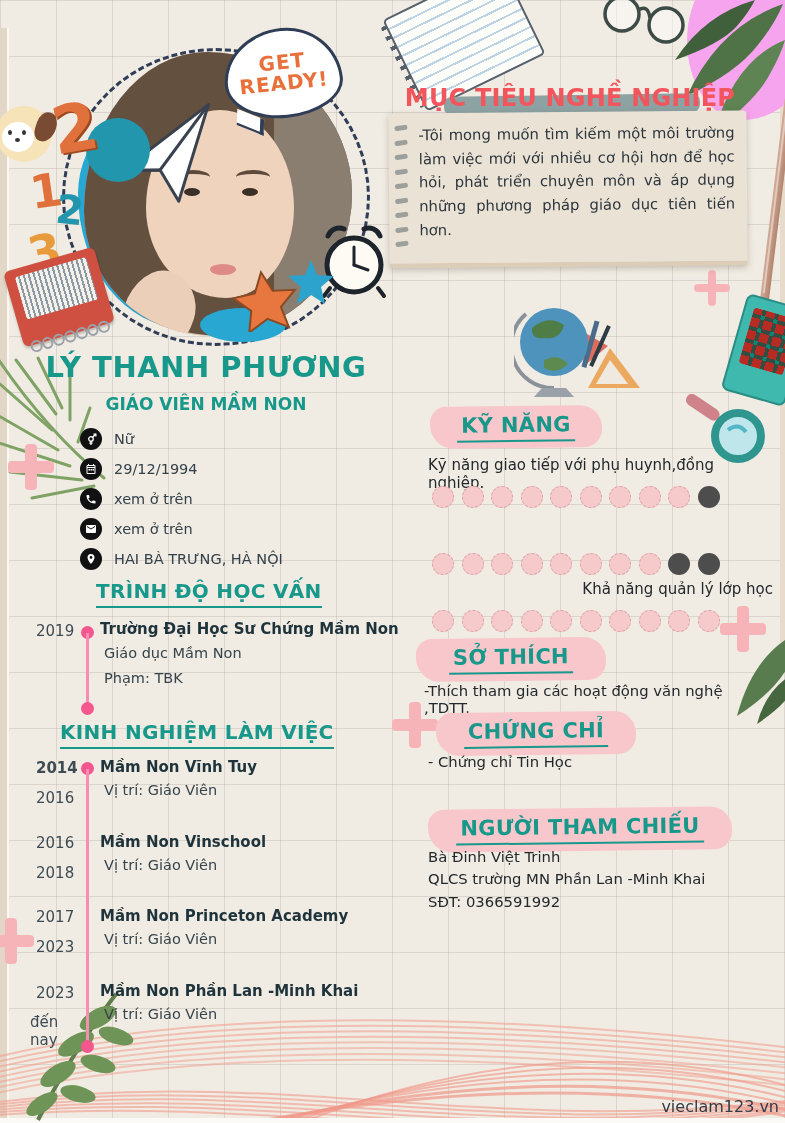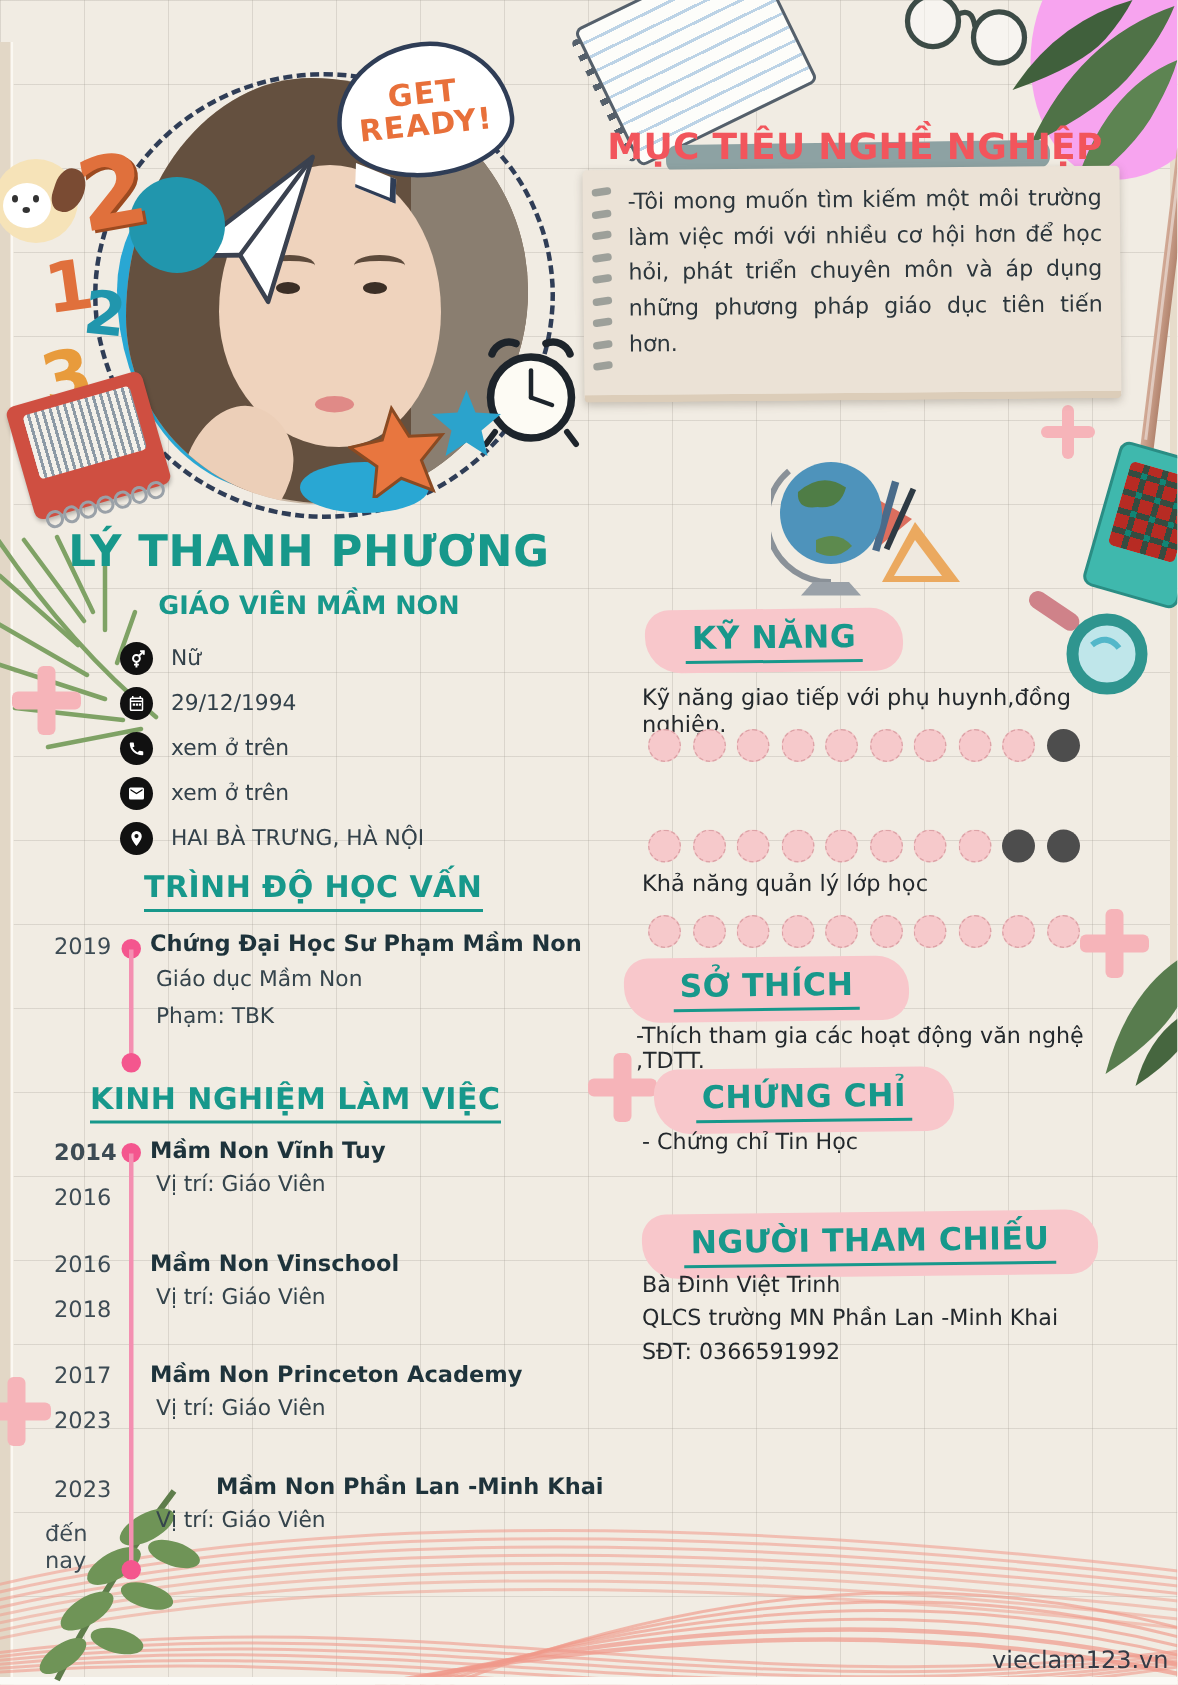--- a/index.html
+++ b/index.html
@@ -353,21 +353,21 @@
       </span>
         <span class="c-text">HAI BÀ TRƯNG, HÀ NỘI</span>
     </div>
   </div>
 
   <h3 class="abs l-head edu-head">TRÌNH ĐỘ HỌC VẤN</h3>
   <span class="abs yr" style="top:622px;">2019</span>
   <span class="abs tl-dot" style="top:626px;"></span>
   <div class="abs tl-line" style="top:633px;height:74px;"></div>
   <span class="abs tl-dot" style="top:702px;"></span>
-  <span class="abs org" style="top:620px;">Chứng Đại Học Sư Phạm Mầm Non</span>
+  <span class="abs org" style="top:620px;">Trường Đại Học Sư Chứng Mầm Non</span>
   <span class="abs detail" style="top:645px;">Giáo dục Mầm Non</span>
   <span class="abs detail" style="top:670px;">Phạm: TBK</span>
 
   <h3 class="abs l-head exp-head">KINH NGHIỆM LÀM VIỆC</h3>
   <span class="abs tl-dot" style="top:762px;"></span>
   <div class="abs tl-line" style="top:769px;height:272px;"></div>
   <span class="abs tl-dot" style="top:1040px;"></span>
 
   <span class="abs yr" style="top:759px;font-weight:bold;">2014</span>
   <span class="abs yr" style="top:789px;">2016</span>
@@ -379,21 +379,21 @@
   <span class="abs org" style="top:833px;">Mầm Non Vinschool</span>
   <span class="abs detail" style="top:857px;">Vị trí: Giáo Viên</span>
 
   <span class="abs yr" style="top:908px;">2017</span>
   <span class="abs yr" style="top:938px;">2023</span>
   <span class="abs org" style="top:907px;">Mầm Non Princeton Academy</span>
   <span class="abs detail" style="top:931px;">Vị trí: Giáo Viên</span>
 
   <span class="abs yr" style="top:984px;">2023</span>
   <span class="abs yr" style="top:1013px;left:30px;">đến nay</span>
-  <span class="abs org" style="top:982px;margin-left:44px;">Mầm Non Phần Lan -Minh Khai</span>
+  <span class="abs org" style="top:982px;">Mầm Non Phần Lan -Minh Khai</span>
   <span class="abs detail" style="top:1006px;">Vị trí: Giáo Viên</span>
 
   <div class="abs obj-band"></div>
   <h3 class="abs obj-head">MỤC TIÊU NGHỀ NGHIỆP</h3>
   <div class="abs paper">
     <div class="holes">
         <i></i>
         <i></i>
         <i></i>
         <i></i>
@@ -427,21 +427,21 @@
       <span class="dot dot-on"></span>
       <span class="dot dot-on"></span>
       <span class="dot dot-on"></span>
       <span class="dot dot-on"></span>
       <span class="dot dot-on"></span>
       <span class="dot dot-on"></span>
       <span class="dot dot-on"></span>
       <span class="dot dot-off"></span>
       <span class="dot dot-off"></span>
     </div>
-  <span class="abs skill-label" style="top:580px;">Khả năng quản lý lớp học</span>
+  <span class="abs skill-label" style="top:580px;text-align:right;">Khả năng quản lý lớp học</span>
   <div class="abs dots" style="top:610px;">
       <span class="dot dot-on"></span>
       <span class="dot dot-on"></span>
       <span class="dot dot-on"></span>
       <span class="dot dot-on"></span>
       <span class="dot dot-on"></span>
       <span class="dot dot-on"></span>
       <span class="dot dot-on"></span>
       <span class="dot dot-on"></span>
       <span class="dot dot-on"></span>

